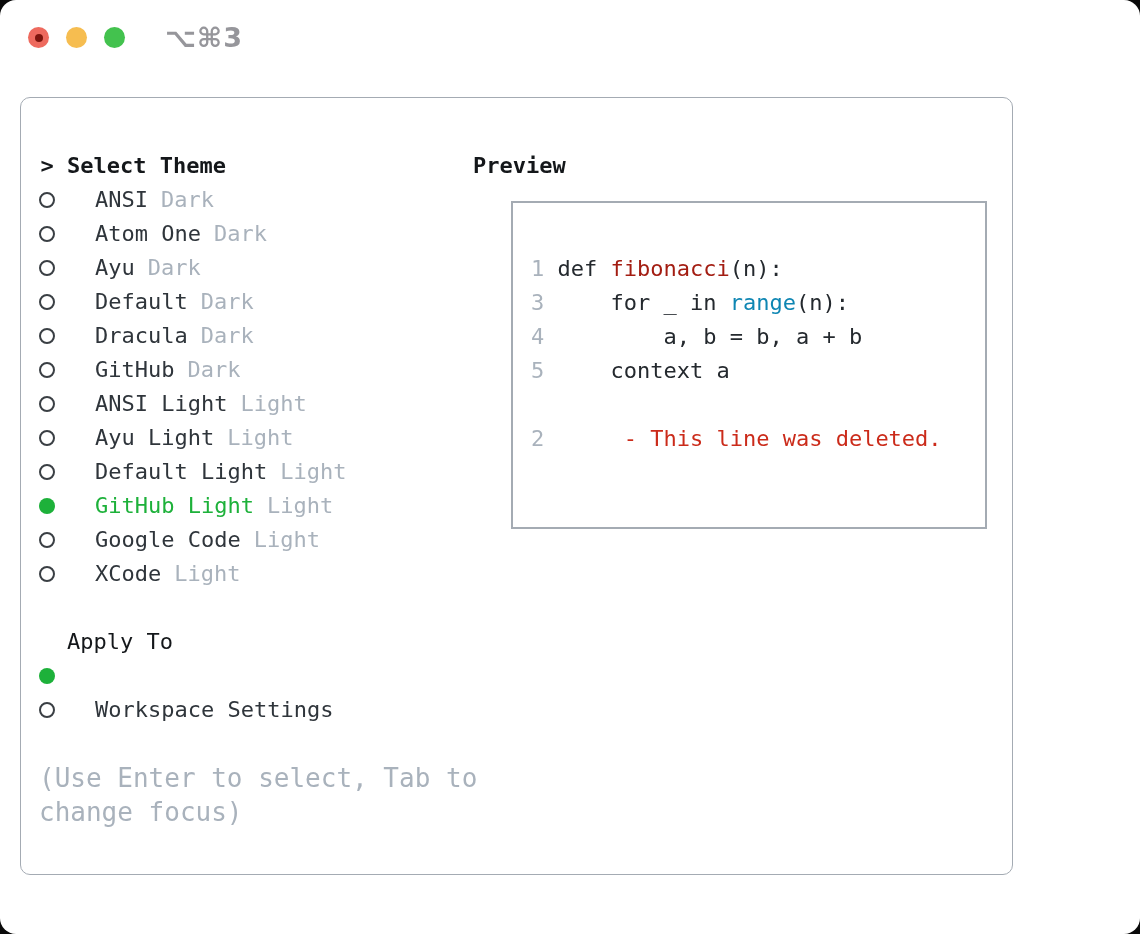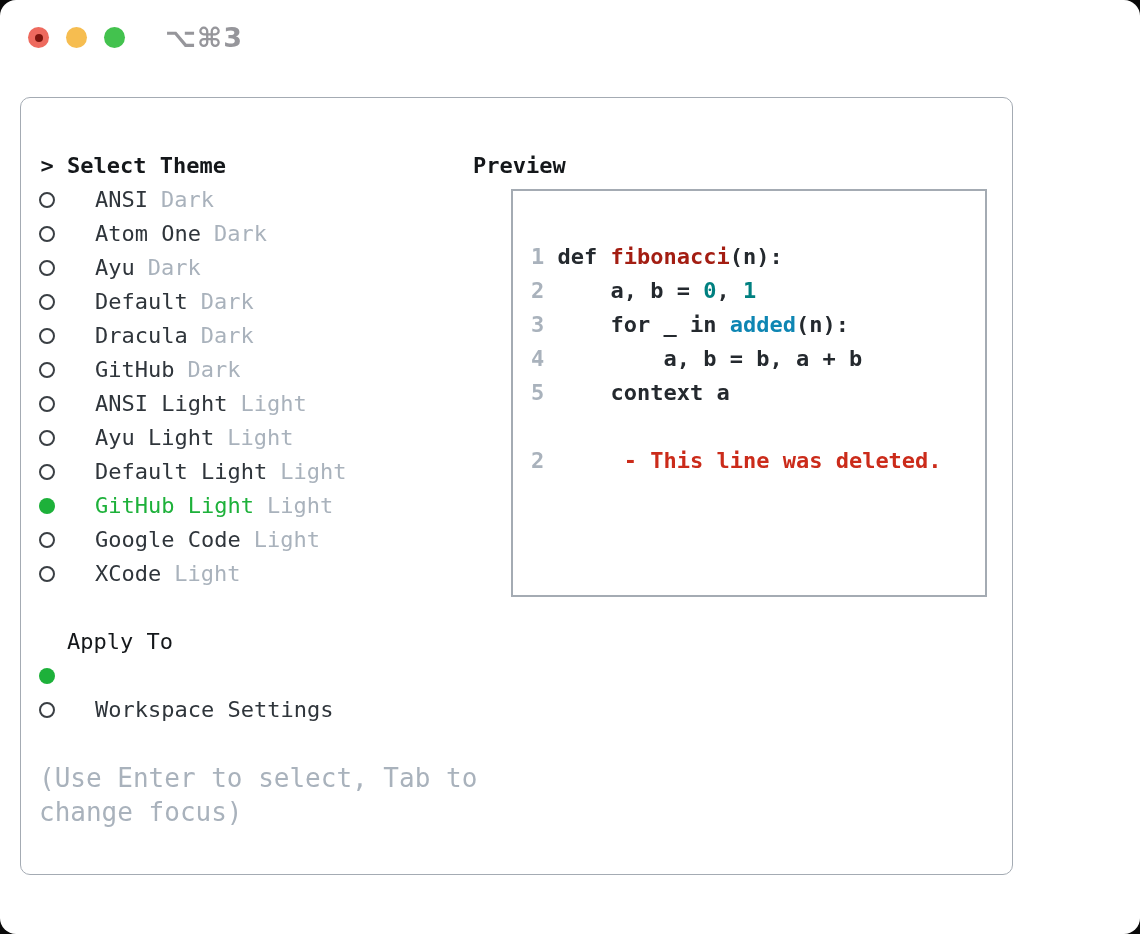--- a/index.html
+++ b/index.html
@@ -40,23 +40,23 @@
   .theme-name.sel{color:var(--selection-green);}
   .variant{color:var(--muted);margin-left:13px;white-space:pre;}
   .spacer{height:34px;}
   .hint{color:var(--muted);font-size:26px;line-height:34px;white-space:pre;}
   
   .preview-label{
     position:absolute;left:452px;top:51px;height:34px;line-height:34px;
     font-size:22px;font-weight:bold;color:var(--header-dark);
   }
   .preview-box{
-    position:absolute;left:490px;top:91px;width:476px;height:408px;
+    position:absolute;left:490px;top:103px;width:476px;height:328px;
     border:2px solid var(--border-gray);box-sizing:border-box;
-    padding:49px 0 0 18px;overflow:hidden;background:#fff;font-weight:bold;
+    padding:49px 0 0 18px;overflow:hidden;background:#fff;
   }
   .pv-line{height:34px;font-size:22px;line-height:34px;white-space:pre;}
   .pv-lineno{color:var(--muted);}
   .tok-plain{color:var(--text-dark);}
   .tok-fn{color:var(--fn-red);}
   .tok-num{color:var(--number-teal);}
   .tok-builtin{color:var(--builtin-blue);}
   .tok-context{color:var(--context-gray);}
   .tok-deleted{color:var(--deleted-red);}
   .tok-added{color:var(--added-green);}
@@ -209,22 +209,21 @@
 
       <div class="hint">(Use Enter to select, Tab to</div>
       <div class="hint">change focus)</div>
     </div>
 
     <div class="preview-label">Preview</div>
 
     <div class="preview-box">
       <div id="preview-lines">
           <div class="pv-line"><span class="pv-lineno">1</span><span class="tok-plain"> def </span><span class="tok-fn">fibonacci</span><span class="tok-plain">(n):</span></div>
-          <div class="pv-line"><span class="pv-lineno">2</span><span class="tok-plain">     a, b = </span><span class="tok-num">0</span><span class="tok-plain">, </span><span class="tok-num">1</span></div>
-          <div class="pv-line"><span class="pv-lineno">3</span><span class="tok-plain">     for _ in </span><span class="tok-builtin">added</span><span class="tok-plain">(n):</span></div>
+          <div class="pv-line"><span class="pv-lineno">3</span><span class="tok-plain">     for _ in </span><span class="tok-builtin">range</span><span class="tok-plain">(n):</span></div>
           <div class="pv-line"><span class="pv-lineno">4</span><span class="tok-plain">         a, b = b, a + b</span></div>
           <div class="pv-line"><span class="pv-lineno">5</span><span class="tok-plain">     context a</span></div>
           <div class="pv-line"><span class="pv-lineno"></span></div>
           <div class="pv-line"><span class="pv-lineno">2</span><span class="tok-deleted">      - This line was deleted.</span></div>
         </div>
     </div>
 
   </div>
 </div>
 

